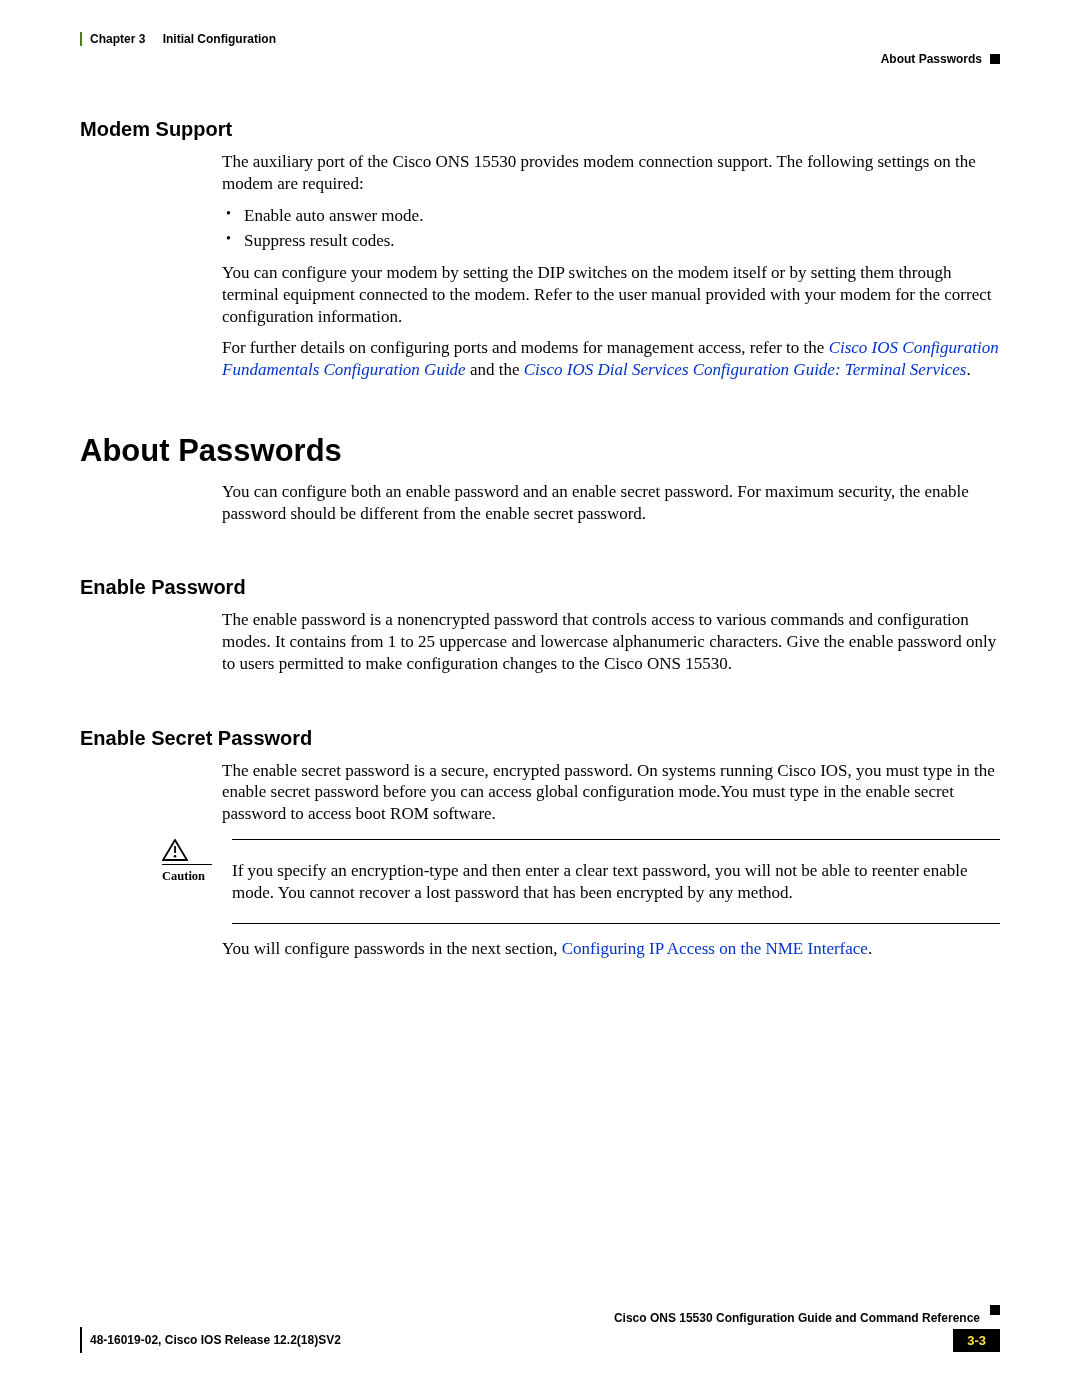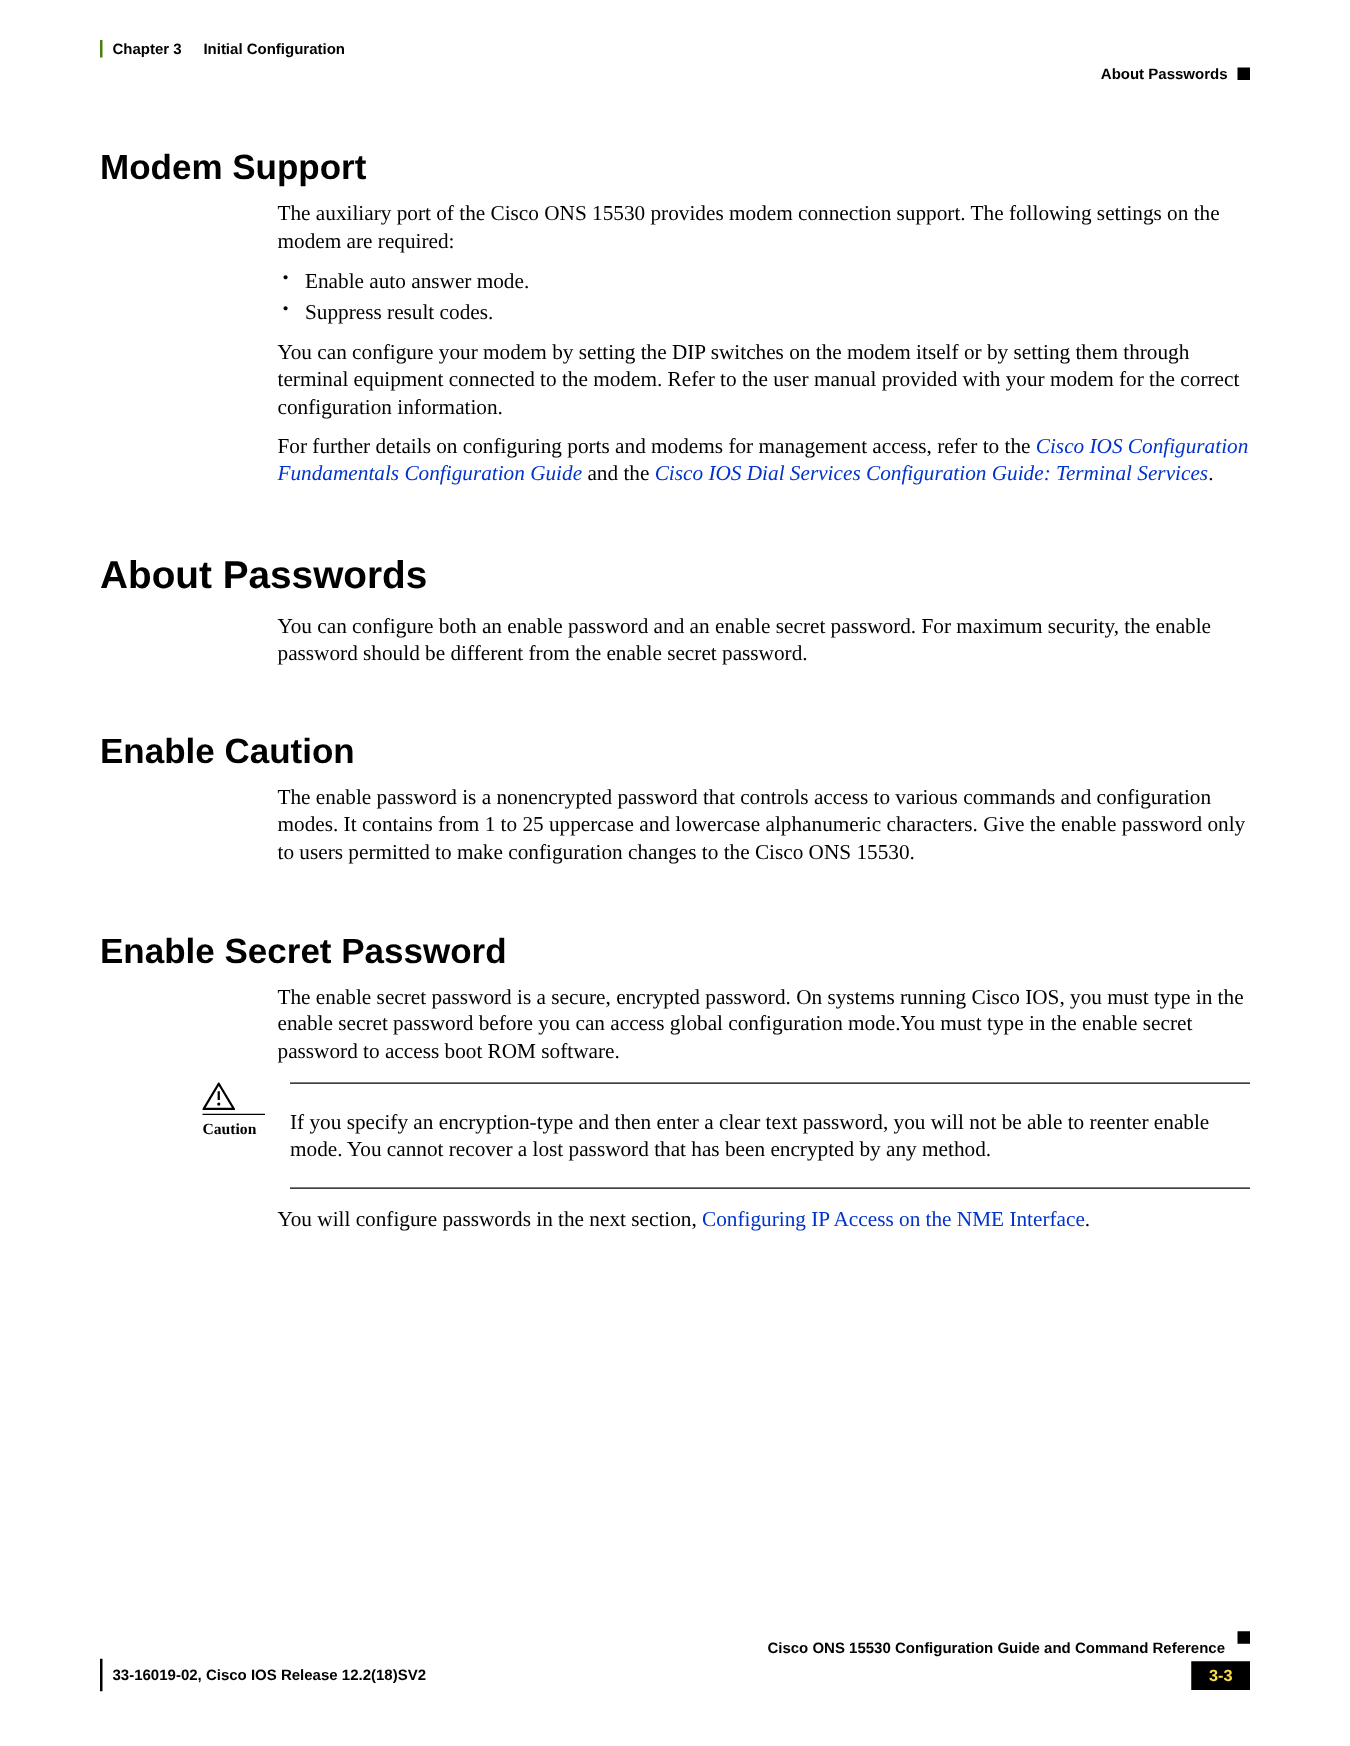--- a/index.html
+++ b/index.html
@@ -39,21 +39,21 @@
     font-weight: bold;
     font-size: 12px;
   }
   .subheader-row .sq {
     width: 10px; height: 10px; background: #000; margin-left: 8px;
   }
   
   h2.h-section {
     font-family: Arial, Helvetica, sans-serif;
     font-weight: bold;
-    font-size: 28px;
+    font-size: 20px;
     margin: 52px 0 10px 0;
   }
   h1.h-major {
     font-family: Arial, Helvetica, sans-serif;
     font-weight: bold;
     font-size: 31px;
     margin: 52px 0 12px 0;
   }
   .body-block {
     margin-left: 142px;
@@ -188,21 +188,21 @@
     <p class="body">
       <span>For further details on configuring ports and modems for management access, refer to the </span><a href="#" class="link">Cisco IOS Configuration Fundamentals Configuration Guide</a><span> and the </span><a href="#" class="link">Cisco IOS Dial Services Configuration Guide: Terminal Services</a><span>.</span>
     </p>
   </div>
 
   <h1 class="h-major">About Passwords</h1>
   <div class="body-block">
     <p class="body">You can configure both an enable password and an enable secret password. For maximum security, the enable password should be different from the enable secret password.</p>
   </div>
 
-  <h2 class="h-section">Enable Caution</h2>
+  <h2 class="h-section">Enable Password</h2>
   <div class="body-block">
     <p class="body">The enable password is a nonencrypted password that controls access to various commands and configuration modes. It contains from 1 to 25 uppercase and lowercase alphanumeric characters. Give the enable password only to users permitted to make configuration changes to the Cisco ONS 15530.</p>
   </div>
 
   <h2 class="h-section">Enable Secret Password</h2>
   <div class="body-block">
     <p class="body">The enable secret password is a secure, encrypted password. On systems running Cisco IOS, you must type in the enable secret password before you can access global configuration mode.You must type in the enable secret password to access boot ROM software.</p>
   </div>
 
   <div class="caution-wrap" style="margin-left:82px;">
@@ -226,18 +226,18 @@
       <span>You will configure passwords in the next section, </span><a href="#" class="link-plain">Configuring IP Access on the NME Interface</a><span>.</span>
     </p>
   </div>
 
   <div class="footer">
     <div style="display:flex; align-items:flex-start;">
       <div class="footer-top" style="flex:1;">Cisco ONS 15530 Configuration Guide and Command Reference</div>
       <span class="footer-endcap"></span>
     </div>
     <div class="footer-bar">
-      <div class="footer-left">33-16019-02, Cisco IOS Release 12.2(18)SV2</div>
+      <div class="footer-left">48-16019-02, Cisco IOS Release 12.2(18)SV2</div>
       <div class="footer-pagenum">3-3</div>
     </div>
   </div>
 
 </div>
 
 </body></html>

